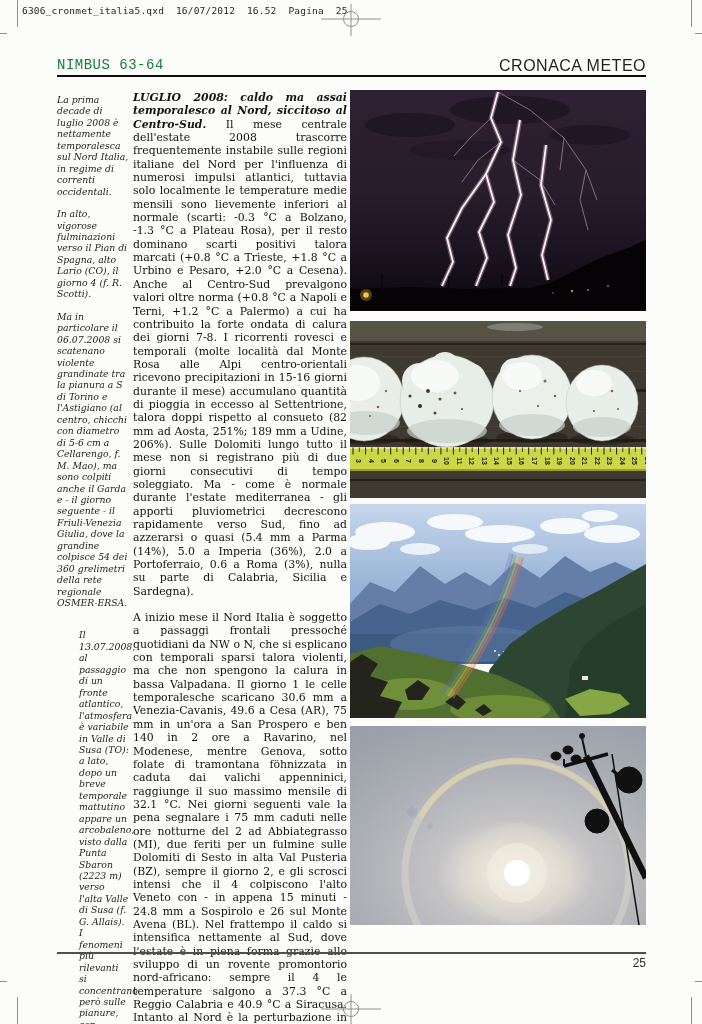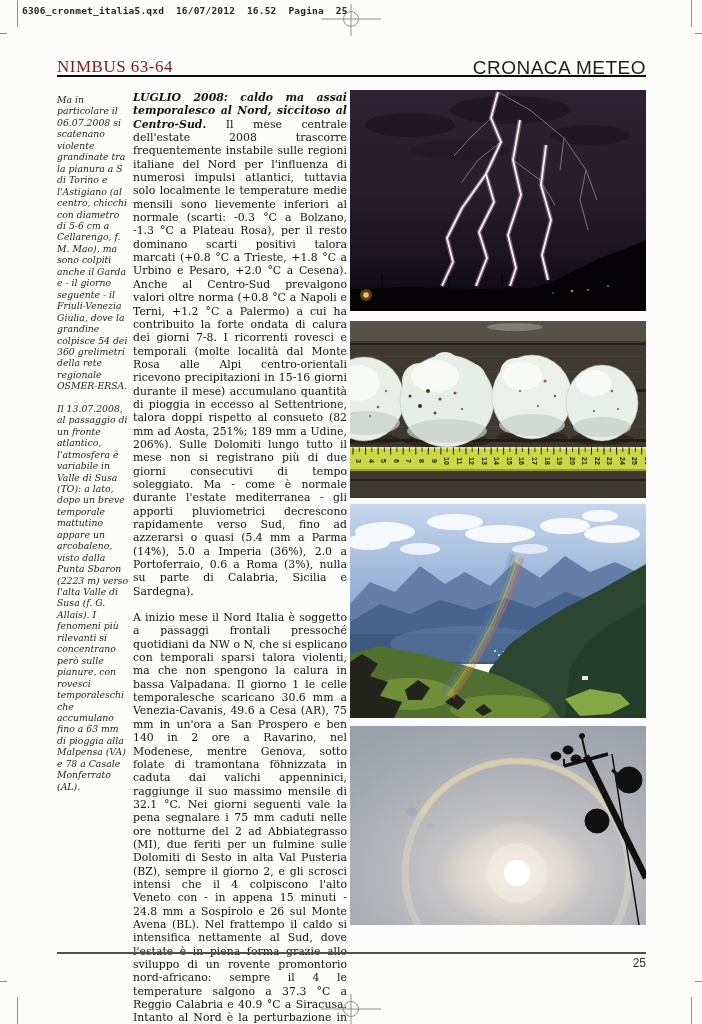--- a/index.html
+++ b/index.html
@@ -5,36 +5,36 @@
   * { margin:0; padding:0; box-sizing:border-box; }
   html,body { width:702px; height:1024px; }
   body { position:relative; background:#fcfcfb; overflow:hidden;
          font-family:"DejaVu Serif", serif; }
   .abs { position:absolute; }
   .mark { position:absolute; background:#8f8f8f; }
   .reg line, .reg circle { stroke:#8f8f8f; stroke-width:1; fill:none; }
 
   .slug { position:absolute; left:22px; top:5px;
           font-family:"DejaVu Sans Mono", monospace; font-size:9.5px;
-          color:#262626; white-space:pre; letter-spacing:.2px;font-weight:bold; }
+          color:#262626; white-space:pre; letter-spacing:.2px; }
 
   .journal { position:absolute; left:57px; top:57px;
-             font-family:Liberation Serif, serif; font-size:17px;
-             letter-spacing:.5px; color:#7f1d1d; }
+             font-family:Liberation Mono, monospace; font-size:14px;
+             letter-spacing:.5px; color:#15803d; }
   .section { position:absolute; right:56px; top:57px;
-             font-family:"Liberation Sans", sans-serif; font-size:19px;
+             font-family:"Liberation Sans", sans-serif; font-size:16px;
              letter-spacing:.5px; color:#1f1f1f; }
   .header-rule { position:absolute; left:57px; top:75px; width:589px;
                  height:2.4px; background:#0d0d0d; }
 
   .sidebar { position:absolute; left:57px; top:94px; width:72px;
              font-style:italic; font-size:9.3px; line-height:11.45px;
              color:#1b1b1b; }
   .sidebar p { margin-bottom:11px; }
-  .sidebar p:nth-of-type(3) { margin-bottom:21px;text-align:right; }
+  .sidebar p:nth-of-type(3) { margin-bottom:21px; }
   .sidebar p:nth-of-type(4) { margin-bottom:23px;margin-left:22px; }
 
   .article { position:absolute; left:133px; top:91px; width:214px;
              font-size:10.9px; line-height:13.35px; text-align:justify;
              color:#131313; hyphens:auto; -webkit-hyphens:auto; }
   .article .title { font-weight:bold;font-style:italic; }
   .article .body2 { margin-top:13px; }
 
   .photo { position:absolute; left:350px; width:296px; }
   .photo svg { display:block; }
@@ -71,20 +71,22 @@
   <line x1="0" y1="16" x2="60" y2="16"></line>
     <line x1="30" y1="1" x2="30" y2="31"></line>
     <circle cx="30" cy="16" r="7.5"></circle>
 </svg>
 
 <div class="journal">NIMBUS 63-64</div>
 <div class="section">CRONACA METEO</div>
 <div class="header-rule"></div>
 
 <div class="sidebar">
+  <p>La prima decade di luglio 2008 è nettamente temporalesca sul Nord Italia, in regime di correnti occidentali.</p>
+  <p>In alto, vigorose fulminazioni verso il Pian di Spagna, alto Lario (CO), il giorno 4 (f. R. Scotti).</p>
   <p>Ma in particolare il 06.07.2008 si scatenano violente grandinate tra la pianura a S di Torino e l'Astigiano (al centro, chicchi con diametro di 5-6 cm a Cellarengo, f. M. Mao), ma sono colpiti anche il Garda e - il giorno seguente - il Friuli-Venezia Giulia, dove la grandine colpisce 54 dei 360 grelimetri della rete regionale OSMER-ERSA.</p>
   <p>Il 13.07.2008, al passaggio di un fronte atlantico, l'atmosfera è variabile in Valle di Susa (TO): a lato, dopo un breve temporale mattutino appare un arcobaleno, visto dalla Punta Sbaron (2223 m) verso l'alta Valle di Susa (f. G. Allais). I fenomeni più rilevanti si concentrano però sulle pianure, con rovesci temporaleschi che accumulano fino a 63 mm di pioggia alla Malpensa (VA) e 78 a Casale Monferrato (AL).</p>
 
 </div>
 
 <div class="article" lang="it">
   <span class="title">LUGLIO 2008: caldo ma assai temporalesco al Nord, siccitoso al Centro-Sud.</span>
   <p style="display:inline">Il mese centrale dell'estate 2008 trascorre frequentemente instabile sulle regioni italiane del Nord per l'influenza di numerosi impulsi atlantici, tuttavia solo localmente le temperature medie mensili sono lievemente inferiori al normale (scarti: -0.3 °C a Bolzano, -1.3 °C a Plateau Rosa), per il resto dominano scarti positivi talora marcati (+0.8 °C a Trieste, +1.8 °C a Urbino e Pesaro, +2.0 °C a Cesena). Anche al Centro-Sud prevalgono valori oltre norma (+0.8 °C a Napoli e Terni, +1.2 °C a Palermo) a cui ha contribuito la forte ondata di calura dei giorni 7-8. I ricorrenti rovesci e temporali (molte località dal Monte Rosa alle Alpi centro-orientali ricevono precipitazioni in 15-16 giorni durante il mese) accumulano quantità di pioggia in eccesso al Settentrione, talora doppi rispetto al consueto (82 mm ad Aosta, 251%; 189 mm a Udine, 206%). Sulle Dolomiti lungo tutto il mese non si registrano più di due giorni consecutivi di tempo soleggiato. Ma - come è normale durante l'estate mediterranea - gli apporti pluviometrici decrescono rapidamente verso Sud, fino ad azzerarsi o quasi (5.4 mm a Parma (14%), 5.0 a Imperia (36%), 2.0 a Portoferraio, 0.6 a Roma (3%), nulla su parte di Calabria, Sicilia e Sardegna).</p>
   <p class="body2">A inizio mese il Nord Italia è soggetto a passaggi frontali pressoché quotidiani da NW o N, che si esplicano con temporali sparsi talora violenti, ma che non spengono la calura in bassa Valpadana. Il giorno 1 le celle temporalesche scaricano 30.6 mm a Venezia-Cavanis, 49.6 a Cesa (AR), 75 mm in un'ora a San Prospero e ben 140 in 2 ore a Ravarino, nel Modenese, mentre Genova, sotto folate di tramontana föhnizzata in caduta dai valichi appenninici, raggiunge il suo massimo mensile di 32.1 °C. Nei giorni seguenti vale la pena segnalare i 75 mm caduti nelle ore notturne del 2 ad Abbiategrasso (MI), due feriti per un fulmine sulle Dolomiti di Sesto in alta Val Pusteria (BZ), sempre il giorno 2, e gli scrosci intensi che il 4 colpiscono l'alto Veneto con - in appena 15 minuti - 24.8 mm a Sospirolo e 26 sul Monte Avena (BL). Nel frattempo il caldo si intensifica nettamente al Sud, dove l'estate è in piena forma grazie allo sviluppo di un rovente promontorio nord-africano: sempre il 4 le temperature salgono a 37.3 °C a Reggio Calabria e 40.9 °C a Siracusa. Intanto al Nord è la perturbazione in transito tra il 6 e il 7, associata a un vigoroso flusso occidentale, umido e instabile, a scatenare i fenomeni più violenti e dannosi: nel pomeriggio del 6 (h 16-16:30) una violenta grandinata accom-</p>
 </div>

